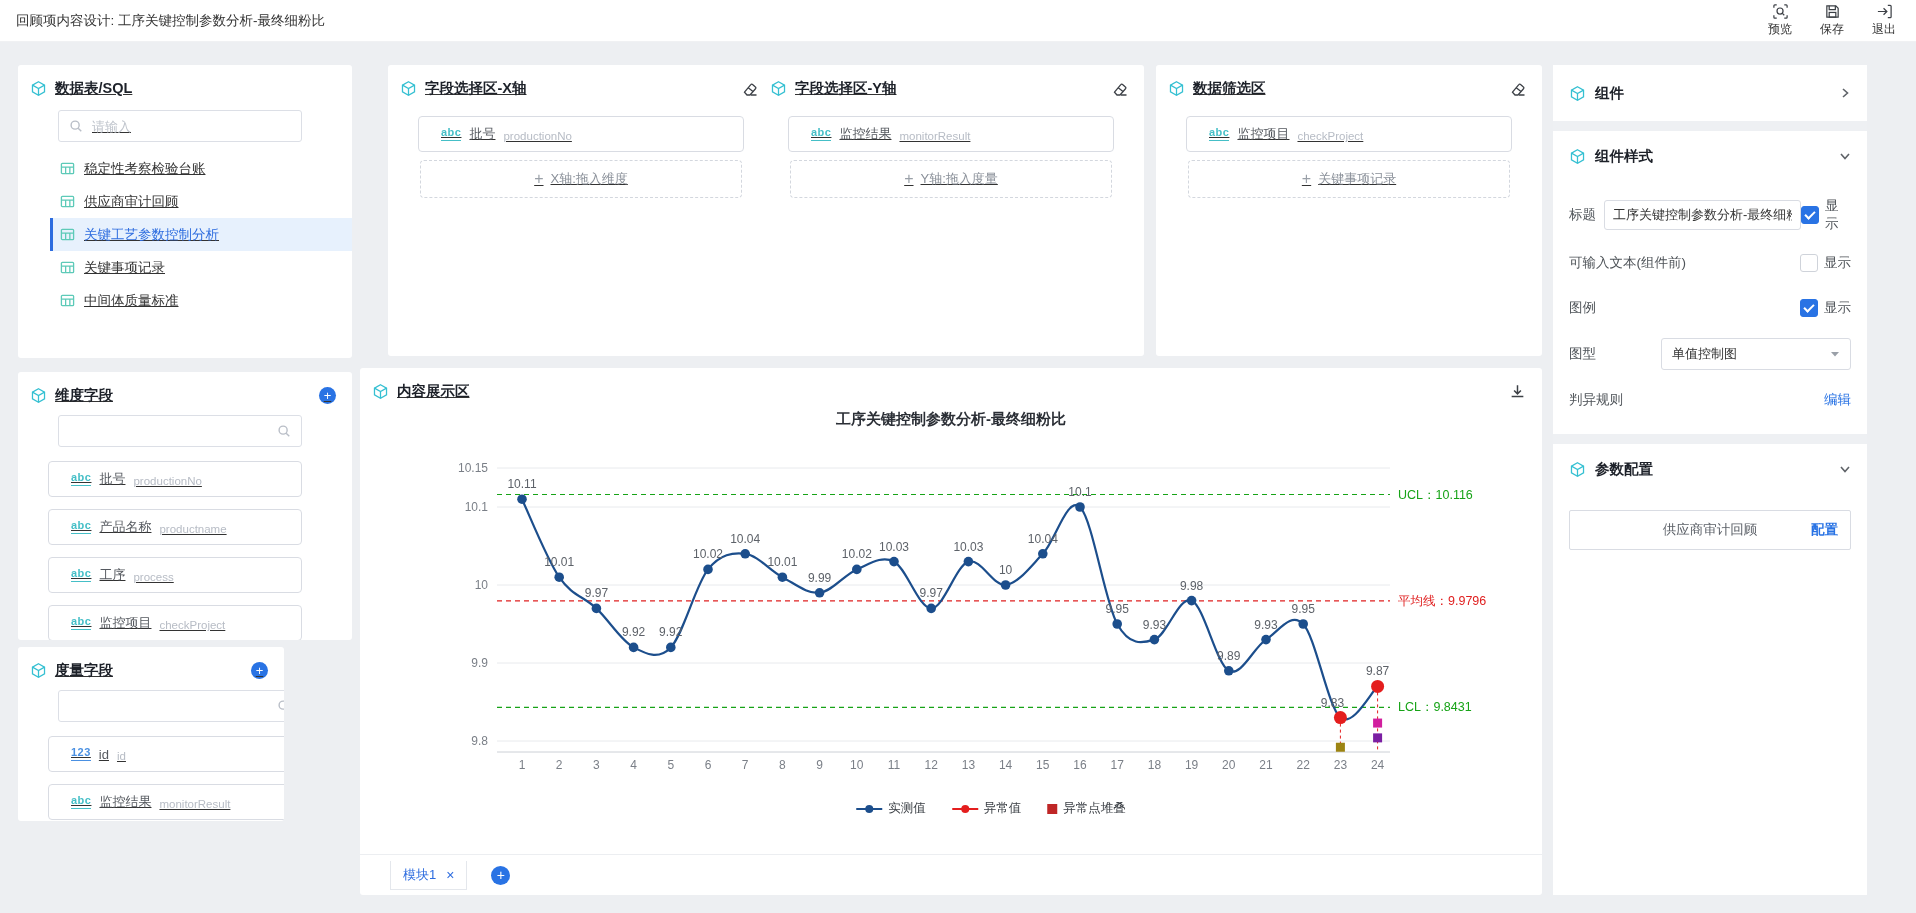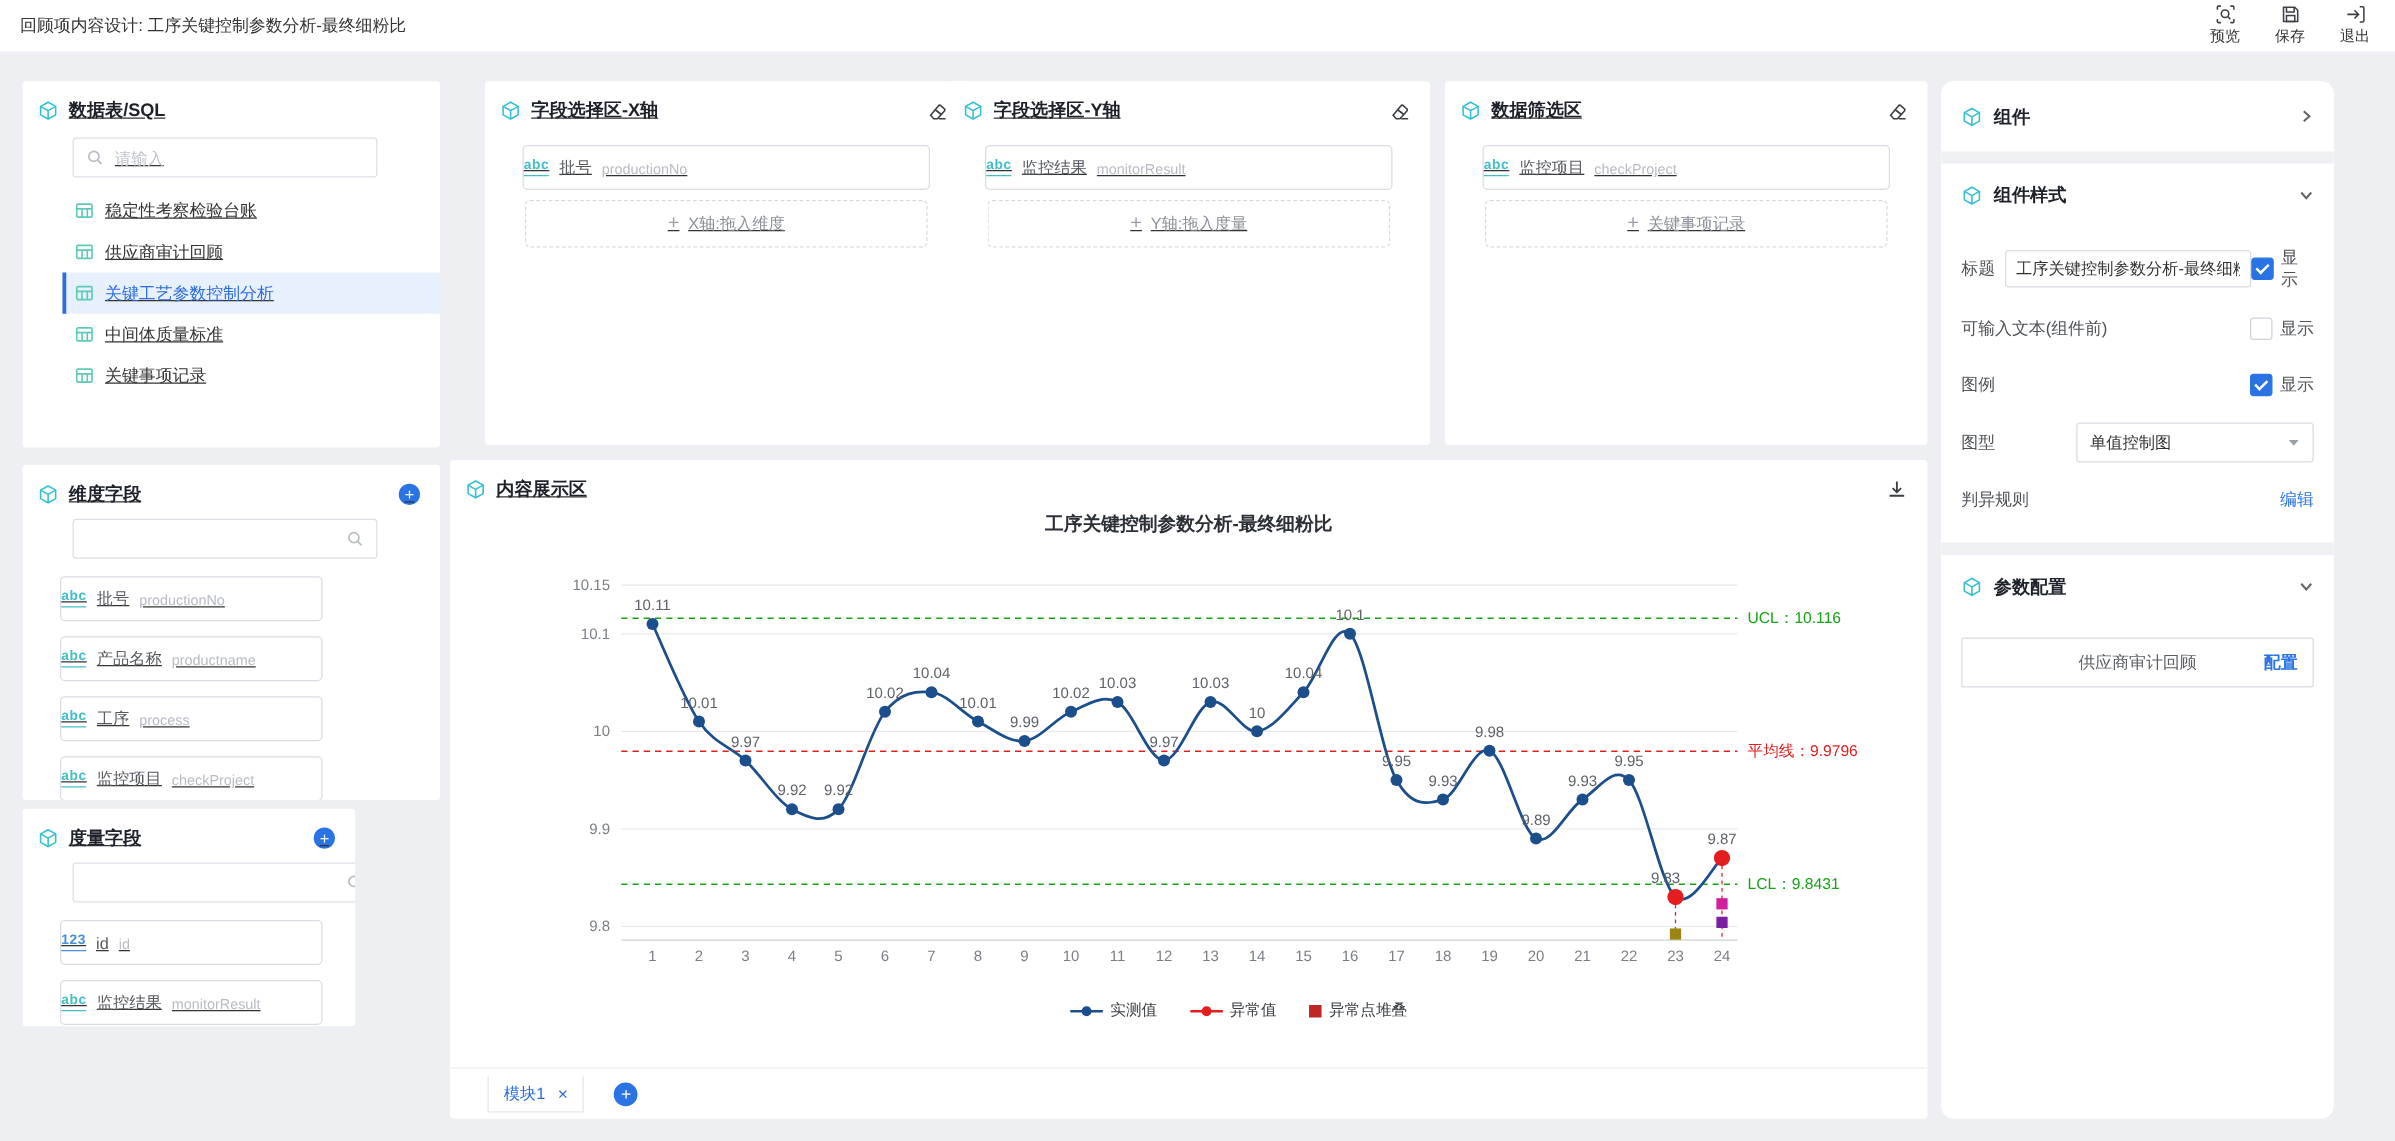--- a/index.html
+++ b/index.html
@@ -19,21 +19,21 @@
   
   .search{height:30px;border:1px solid #dcdfe6;border-radius:3px;display:flex;align-items:center;gap:7px;padding:0 10px;background:#fff;}
   .search input{border:none;outline:none;flex:1;font-size:13px;color:#333;min-width:0;background:transparent;font-family:inherit;}
   .search input::placeholder{color:#bfc4cc;}
   
   .tlist{margin-top:10px;}
   .titem{height:33px;display:flex;align-items:center;gap:9px;margin-left:32px;padding-left:10px;font-size:13.5px;color:#333;cursor:pointer;position:relative;}
   .titem.active{background:#e7f1fd;color:#2d6cdf;}
   .titem.active::before{content:"";position:absolute;left:0;top:0;bottom:0;width:3px;background:#2d6cdf;}
   
-  .frow{height:34px;border:1px solid #d9dce3;border-radius:4px;display:flex;align-items:center;gap:8px;padding:0 0;margin:0 0 12px 30px;width:208px;background:#fff;cursor:grab;}
+  .frow{height:34px;border:1px solid #d9dce3;border-radius:4px;display:flex;align-items:center;gap:8px;padding:0 22px;margin:0 0 12px 30px;width:208px;background:#fff;cursor:grab;}
   .frow .fname{font-size:13px;color:#55595f;white-space:nowrap;}
   .frow .fcode{font-size:11.5px;color:#b7bcc5;white-space:nowrap;position:relative;top:2px;}
   .fbadge{font-size:11px;font-weight:bold;line-height:1;padding-bottom:2px;border-bottom:1px solid currentColor;letter-spacing:.5px;}
   .fbadge.v-abc{color:#45bfc7;}
   .fbadge.v-123{color:#4a90e2;}
   
   .sel-row{margin:18px 30px 8px 30px;width:auto;}
   .dropzone{margin:0 32px;height:36px;border:1px dashed #d3d7de;border-radius:4px;display:flex;align-items:center;justify-content:center;gap:7px;color:#8a9099;font-size:13px;}
   .dz-plus{color:#9aa0a8;font-size:16px;line-height:1;}
   .plus-circle{width:17px;height:17px;border-radius:50%;background:#2973e4;color:#fff;display:flex;align-items:center;justify-content:center;font-size:13px;line-height:1;cursor:pointer;flex:0 0 auto;}
@@ -43,21 +43,21 @@
   #chart-svg{position:absolute;left:0;top:70px;}
   .legend{position:absolute;top:432px;left:calc(50% + 40px);transform:translateX(-50%);display:flex;gap:26px;align-items:center;}
   .lg-item{display:flex;align-items:center;gap:6px;font-size:12.5px;color:#3c4046;cursor:pointer;white-space:nowrap;}
   .lg-line{width:26px;height:2px;position:relative;}
   .lg-line::after{content:"";position:absolute;left:9px;top:-3px;width:8px;height:8px;border-radius:50%;background:inherit;}
   .lg-sq{width:10px;height:10px;}
   .tabrow{position:absolute;left:0;right:0;bottom:0;height:40px;border-top:1px solid #eceef1;display:flex;align-items:center;padding-left:30px;gap:24px;}
   .tab{height:28px;border:1px solid #e4e7ec;border-top:none;display:inline-flex;align-items:center;gap:10px;padding:0 12px;font-size:13px;color:#2d6cdf;background:#fff;cursor:pointer;}
   .tab .x{font-size:14px;line-height:1;cursor:pointer;}
   
-  #sidebar{position:absolute;left:1553px;top:65px;width:314px;height:830px;background:#fff;border-radius:10px;overflow:hidden;}
+  #sidebar{position:absolute;left:1553px;top:65px;width:314px;height:830px;background:#fff;border-radius:0;overflow:hidden;}
   .sec-head{height:50px;display:flex;align-items:center;gap:9px;padding:0 16px;background:#fff;position:relative;}
   .sec-head .stitle{font-size:14.5px;font-weight:bold;color:#1d2129;}
   .sec-head .chev{position:absolute;right:16px;}
   .sec-gap{height:10px;background:#eef0f3;}
   .icard{background:#fff;padding:16px 16px 4px 16px;}
   .irow{display:flex;align-items:center;margin-bottom:15px;font-size:13.5px;color:#4e5358;min-height:30px;}
   .irow .ilabel{white-space:nowrap;}
   .ititle-input{width:182px;height:28px;border:1px solid #d9dce3;border-radius:3px;margin-left:8px;padding:0 8px;font-size:13px;color:#333;outline:none;font-family:inherit;}
   .chkgrp{margin-left:auto;display:flex;align-items:center;gap:6px;}
   .checkbox{width:16px;height:16px;border:1px solid #cfd3da;border-radius:3px;background:#fff;position:relative;cursor:pointer;flex:0 0 auto;}
@@ -175,28 +175,28 @@
         <svg width="15" height="15" viewBox="0 0 16 16">
           <use href="#i-table"></use>
         </svg>
         <span>关键工艺参数控制分析</span>
       </div>
 
       <div class="titem">
         <svg width="15" height="15" viewBox="0 0 16 16">
           <use href="#i-table"></use>
         </svg>
-        <span>中间体质量标准</span>
+        <span>关键事项记录</span>
       </div>
 
       <div class="titem">
         <svg width="15" height="15" viewBox="0 0 16 16">
           <use href="#i-table"></use>
         </svg>
-        <span>关键事项记录</span>
+        <span>中间体质量标准</span>
       </div>
     </div>
 </section>
 
 <section class="panel" id="p-dimension" style="left:18px;top:372px;width:334px;height:268px;">
   <div class="phead">
     <svg class="cube" width="17" height="17" viewBox="0 0 24 24">
         <use href="#i-cube"></use>
       </svg>
     <span class="ptitle">维度字段</span>

